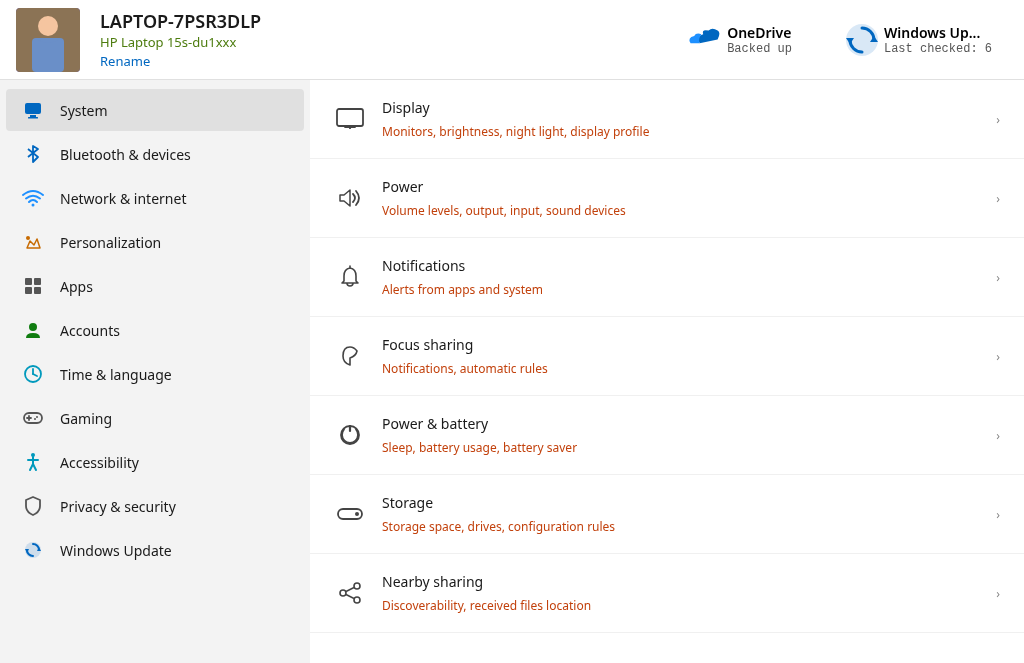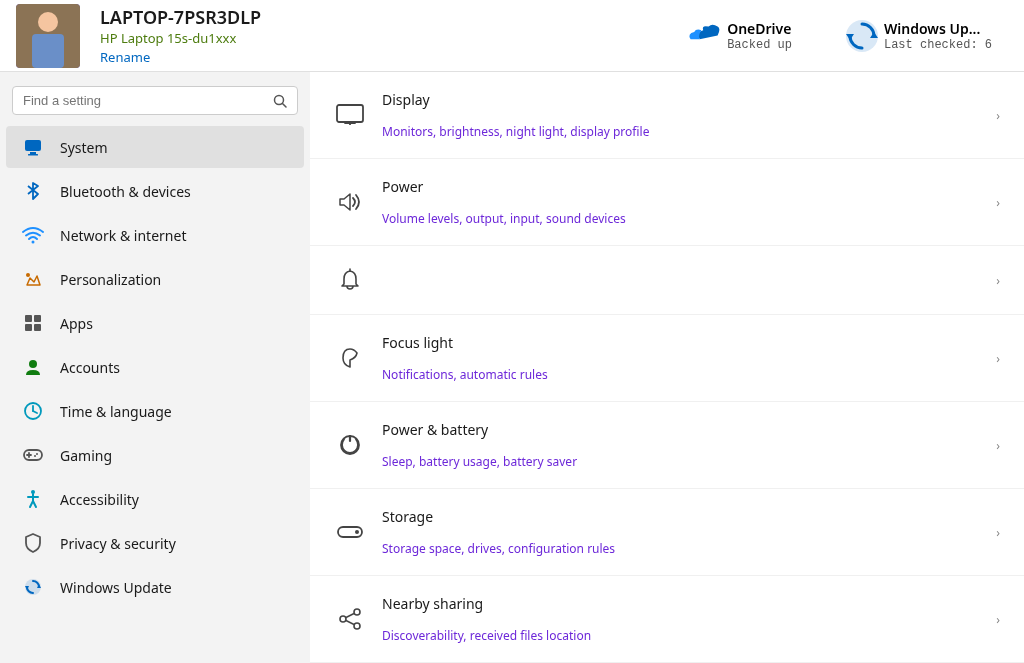--- a/index.html
+++ b/index.html
@@ -16,21 +16,21 @@
 
     
     .header {
       display: flex;
       align-items: center;
       background: #fff;
       padding: 8px 16px;
       border-bottom: 1px solid #e0e0e0;
       gap: 20px;
       flex-shrink: 0;
-      height: 72px;
+      height: 80px;
     }
     .header-avatar {
       width: 64px;
       height: 64px;
       border-radius: 4px;
       overflow: hidden;
       flex-shrink: 0;
       background: #6a5acd;
       display: flex;
       align-items: center;
@@ -171,22 +171,22 @@
       color: #444;
       flex-shrink: 0;
     }
     .settings-item .item-text .item-title {
       font-size: 14px;
       font-weight: 400;
       color: #1a1a1a;
     }
     .settings-item .item-text .item-desc {
       font-size: 12px;
-      color: #6d28d9;
-      margin-top: 14px;
+      color: #c2410c;
+      margin-top: 6px;
     }
     .settings-item .chevron {
       margin-left: auto;
       color: #888;
       font-size: 12px;
     }
 
     
     .icon-blue { color: #0067c0; }
 
@@ -237,29 +237,20 @@
     <div class="service-info">
       <div class="service-name">Windows Up...</div>
       <div class="service-status">Last checked: 6</div>
     </div>
   </div>
 </div>
 
 <div class="main">
 
   <div class="sidebar">
-    <div class="search-bar">
-      <input type="text" placeholder="Find a setting" style="">
-      <span class="search-icon-svg">
-        <svg width="14" height="14" viewBox="0 0 14 14" fill="none">
-          <circle cx="6" cy="6" r="4.5" stroke="#555" stroke-width="1.5"></circle>
-          <line x1="9.5" y1="9.5" x2="13" y2="13" stroke="#555" stroke-width="1.5" stroke-linecap="round"></line>
-        </svg>
-      </span>
-    </div>
 
     <div class="nav-item active">
       <div class="nav-icon icon-blue">
         <svg width="20" height="20" viewBox="0 0 20 20">
           <rect x="2" y="3" width="16" height="11" rx="2" fill="#0067c0"></rect>
           <rect x="7" y="15" width="6" height="2" fill="#0067c0"></rect>
           <rect x="5" y="17" width="10" height="1.5" rx="0.5" fill="#0067c0"></rect>
         </svg>
       </div>
       <span class="nav-label">System</span>
@@ -412,31 +403,35 @@
       <span class="chevron">›</span>
     </div>
 
     <div class="settings-item">
       <div class="item-icon">
         <svg width="22" height="26" viewBox="0 0 22 26">
           <path d="M11 2 Q11 2 11 4 Q5 5 5 12 L5 17 L3 19 L19 19 L17 17 L17 12 Q17 5 11 4 Z" stroke="#444" stroke-width="1.6" fill="none" stroke-linejoin="round"></path>
           <path d="M8 19 Q8 22 11 22 Q14 22 14 19" stroke="#444" stroke-width="1.6" fill="none"></path>
         </svg>
       </div>
+      <div class="item-text">
+        <div class="item-title">Notifications</div>
+        <div class="item-desc">Alerts from apps and system</div>
+      </div>
       <span class="chevron">›</span>
     </div>
 
     <div class="settings-item">
       <div class="item-icon">
         <svg width="24" height="24" viewBox="0 0 24 24">
           <path d="M12 3 Q5 3 5 12 Q5 19 12 21 Q12 21 12 14 Q18 12 19 7 Q16 3 12 3 Z" stroke="#444" stroke-width="1.6" fill="none" stroke-linejoin="round"></path>
         </svg>
       </div>
       <div class="item-text">
-        <div class="item-title">Focus light</div>
+        <div class="item-title">Focus sharing</div>
         <div class="item-desc">Notifications, automatic rules</div>
       </div>
       <span class="chevron">›</span>
     </div>
 
     <div class="settings-item">
       <div class="item-icon">
         <svg width="24" height="24" viewBox="0 0 24 24">
           <circle cx="12" cy="12" r="9" stroke="#444" stroke-width="1.8" fill="none"></circle>
           <line x1="12" y1="3" x2="12" y2="8" stroke="#444" stroke-width="2.2" stroke-linecap="round"></line>

